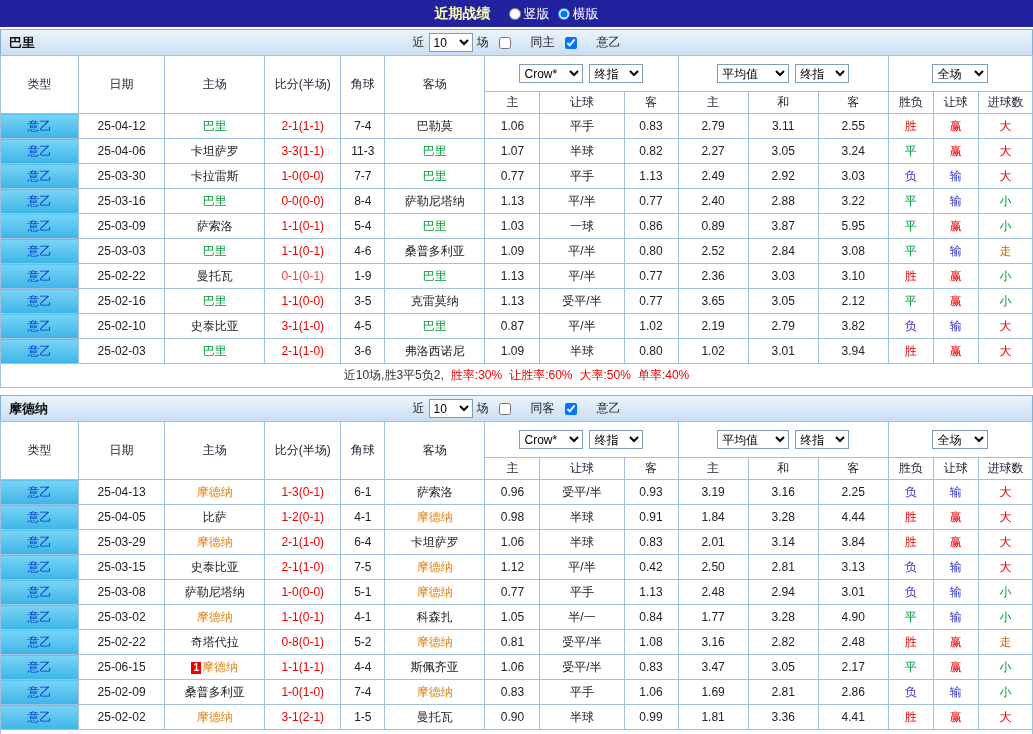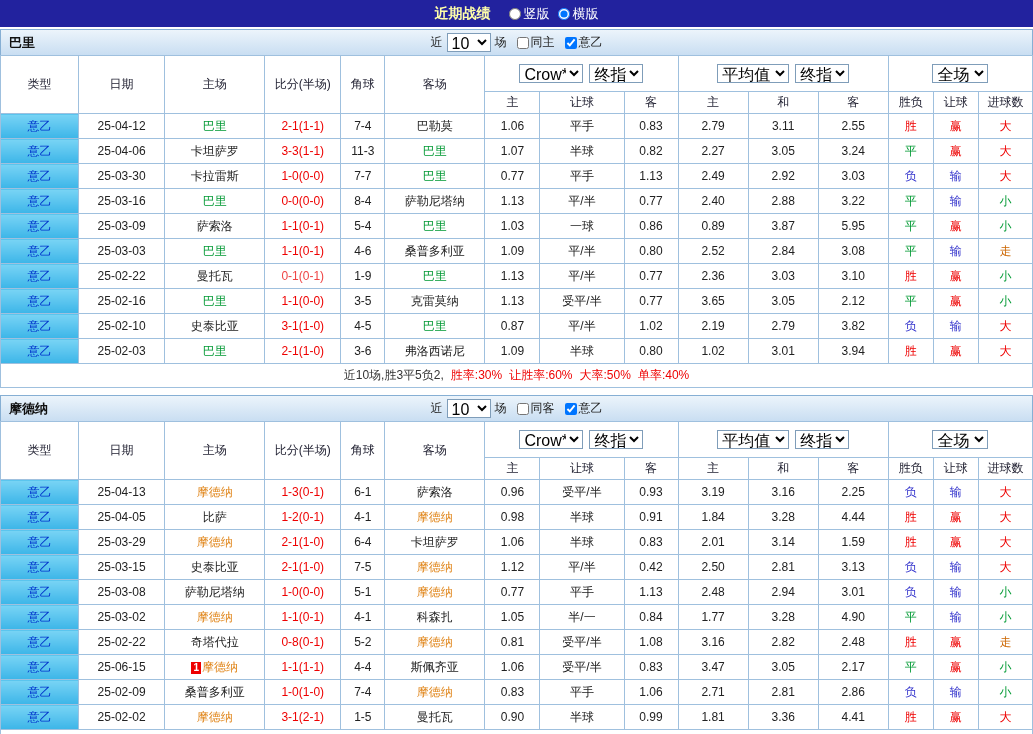--- a/index.html
+++ b/index.html
@@ -37,22 +37,22 @@
   .team-name { font-weight: bold; font-size: 13px; padding-left: 8px; color: #111111; }
   .filters {
     position: absolute;
     left: 50%;
     transform: translateX(-50%);
     display: inline-flex;
     align-items: center;
     gap: 4px;
     white-space: nowrap;
   }
-  .filters select, th select { font-size: 16px; height: 19px; background: #ffffff; border: 1px solid #7f9db9; }
-  .cb-label { display: inline-flex; align-items: center; gap: 2px; cursor: pointer; }
+  .filters select, th select { font-size: 12px; height: 19px; background: #ffffff; border: 1px solid #7f9db9; }
+  .cb-label { display: inline-flex; align-items: center; gap: 20px; cursor: pointer; }
   .cb-label input { width: 12px; height: 12px; margin: 0 0 0 6px; }
 
   table.grid {
     width: 1033px;
     border-collapse: collapse;
     table-layout: fixed;
     border: 1px solid #86afd4;
   }
   table.grid th, table.grid td {
     border: 1px solid #9fc0de;
@@ -434,21 +434,21 @@
             <td>25-03-29</td>
             <td><span style="color: rgb(224, 133, 25);">摩德纳</span></td>
             <td style="color: rgb(238, 0, 0);">2-1(1-0)</td>
             <td>6-4</td>
             <td><span>卡坦萨罗</span></td>
             <td>1.06</td>
             <td>半球</td>
             <td>0.83</td>
             <td>2.01</td>
             <td>3.14</td>
-            <td>1.59</td>
+            <td>3.84</td>
             <td style="color: rgb(238, 0, 0);">胜</td>
             <td style="color: rgb(238, 0, 0);">赢</td>
             <td style="color: rgb(238, 0, 0);">大</td>
           </tr>
           <tr>
             <td class="type-cell" style="color: rgb(0, 51, 204);">意乙</td>
             <td>25-03-15</td>
             <td><span>史泰比亚</span></td>
             <td style="color: rgb(238, 0, 0);">2-1(1-0)</td>
             <td>7-5</td>
@@ -534,21 +534,21 @@
           <tr>
             <td class="type-cell" style="color: rgb(0, 51, 204);">意乙</td>
             <td>25-02-09</td>
             <td><span>桑普多利亚</span></td>
             <td style="color: rgb(238, 0, 0);">1-0(1-0)</td>
             <td>7-4</td>
             <td><span style="color: rgb(224, 133, 25);">摩德纳</span></td>
             <td>0.83</td>
             <td>平手</td>
             <td>1.06</td>
-            <td>2.71</td>
+            <td>1.69</td>
             <td>2.81</td>
             <td>2.86</td>
             <td style="color: rgb(51, 51, 204);">负</td>
             <td style="color: rgb(51, 51, 204);">输</td>
             <td style="color: rgb(0, 153, 51);">小</td>
           </tr>
           <tr>
             <td class="type-cell" style="color: rgb(0, 51, 204);">意乙</td>
             <td>25-02-02</td>
             <td><span style="color: rgb(224, 133, 25);">摩德纳</span></td>

